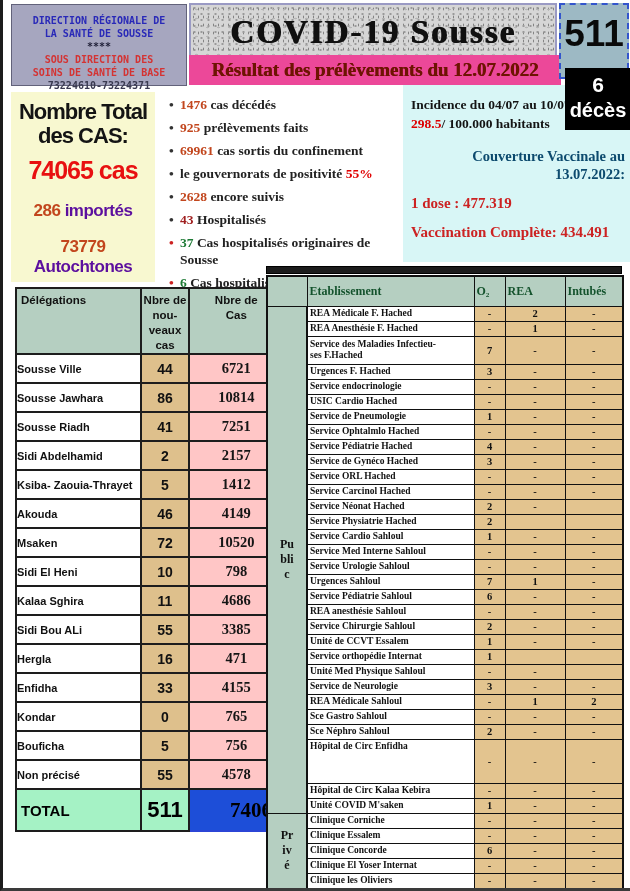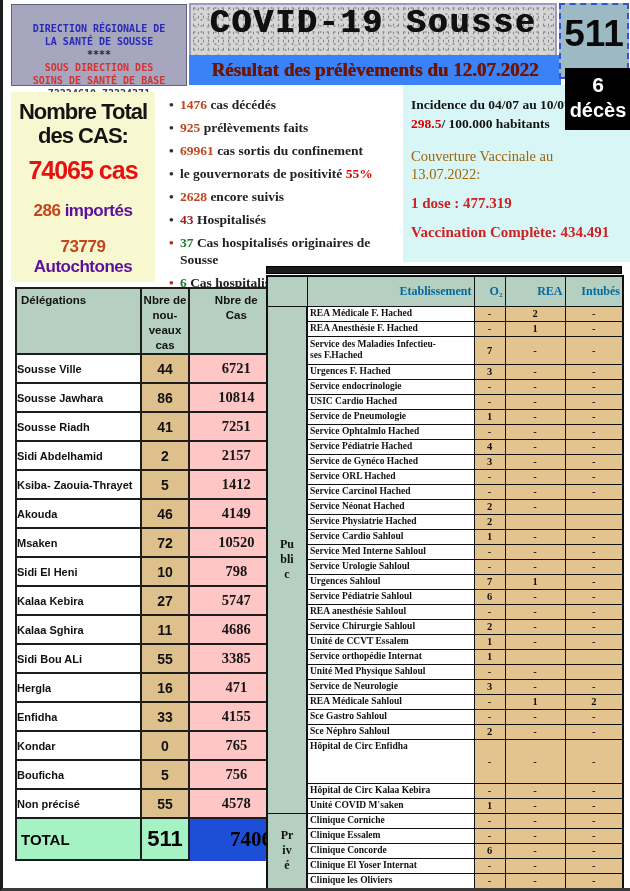--- a/index.html
+++ b/index.html
@@ -3,31 +3,31 @@
 <meta charset="utf-8">
 <style>
   html,body{margin:0;padding:0;background:#e8e8e8;}
   .page{position:relative;width:630px;height:891px;background:#ffffff;overflow:hidden;
         border-left:3px solid #1c1c1c;border-bottom:3px solid #3a3a3a;box-sizing:border-box;
         font-family:"Liberation Serif", serif;}
   
   .org-box{position:absolute;left:8px;top:4px;width:176px;height:82px;background:#a6a6bf;
            border:1px solid #62627a;box-sizing:border-box;text-align:center;
            font-family:"DejaVu Sans Mono", monospace;font-weight:bold;font-size:10px;
-           line-height:13px;padding-top:17px;}
+           line-height:13px;padding-top:9px;}
   .title-box{position:absolute;left:186px;top:3px;width:368px;height:59px;box-sizing:border-box;
              border:2px solid #9a9ac4;background-color:#d6d6d6;
              background-image:radial-gradient(#9a9a9a 1px, transparent 1.3px),
                               radial-gradient(#b5b5b5 1px, transparent 1.3px),
                               radial-gradient(#848484 0.8px, transparent 1px);
              background-size:7px 6px, 11px 9px, 5px 8px;
-             display:flex;align-items:flex-start;justify-content:center;font-family:Liberation Mono, monospace;}
+             display:flex;align-items:center;justify-content:center;}
   .title-box .t{font-size:33px;font-weight:bold;color:#101010;letter-spacing:2px;
                 text-shadow:1px 0 #101010;}
-  .subtitle-box{position:absolute;left:186px;top:55px;width:372px;height:30px;background:#3b82f6;
+  .subtitle-box{position:absolute;left:186px;top:55px;width:372px;height:30px;background:#ec4899;
                 display:flex;align-items:center;justify-content:center;}
   .subtitle-box .t{font-size:19px;font-weight:bold;color:#6e1402;text-shadow:0.5px 0 #6e1402;}
   .badge-511{position:absolute;left:556px;top:3px;width:70px;height:76px;background:#9db9c4;
              border:2px dashed #3355cc;box-sizing:border-box;display:flex;align-items:flex-start;
              justify-content:center;font-family:"Liberation Sans", sans-serif;
              font-size:37px;font-weight:bold;color:#0a0a0a;padding-top:8px;}
   .badge-deces{position:absolute;left:562px;top:68px;width:66px;height:62px;background:#000;
                color:#fff;text-align:center;z-index:5;font-family:"Liberation Sans", sans-serif;
                font-weight:bold;padding-top:5px;box-sizing:border-box;}
   .badge-deces .n{font-size:21px;line-height:24px;}
@@ -43,21 +43,21 @@
   .yp-line .w{color:#5c0f9e;}
   .bullets{position:absolute;left:152px;top:90px;width:248px;height:172px;background:#ffffff;}
   .bullets ul{list-style:none;margin:6px 0 0 0;padding:0 0 0 14px;}
   .bullets li{position:relative;font-size:13.5px;font-weight:bold;color:#222;
               line-height:17px;margin-bottom:6px;padding-left:11px;}
   .bullets li::before{content:'•';position:absolute;left:0;top:0;color:var(--dot,#333);}
   .cyan-panel{position:absolute;left:400px;top:85px;width:228px;height:177px;background:#d8f6f6;
               box-sizing:border-box;padding:10px 6px 0 8px;}
   .incidence{font-size:13.5px;font-weight:bold;color:#141414;line-height:19px;}
   .incidence .red{color:#dd0000;}
-  .coverage-title{margin-top:14px;font-size:14.5px;font-weight:normal;color:#a16207;line-height:18px;}
+  .coverage-title{margin-top:14px;font-size:14.5px;font-weight:bold;color:#0c4a6e;line-height:18px;text-align:right;}
   .coverage-line{margin-top:12px;font-size:15px;font-weight:bold;color:#cc2222;}
   
   .left-table{position:absolute;left:12px;top:287px;}
   .left-table table{border-collapse:collapse;table-layout:fixed;}
   .left-table td,.left-table th{border:2px solid #1d1d1d;box-sizing:border-box;padding:0;}
   .lt-head th{background:#b5cfc1;font-family:"Liberation Sans", sans-serif;font-size:11.5px;
               font-weight:bold;color:#111;vertical-align:top;text-align:center;
               white-space:pre-line;line-height:15px;padding-top:4px;height:66px;}
   .lt-head th.c1{text-align:left;padding-left:4px;}
   .lt-name{background:#fff;font-family:"Liberation Sans", sans-serif;font-size:11px;
@@ -70,22 +70,22 @@
   .lt-total .b{background:#a5f2c5;font-family:"Liberation Sans", sans-serif;font-size:22px;
                font-weight:bold;text-align:center;}
   .lt-total .c{background:#1d4ed8;font-size:21px;font-weight:bold;text-align:center;
                border:2px solid #2b45d6;padding-left:40px;}
   
   .right-wrap{position:absolute;left:263px;top:266px;width:356px;}
   .right-topbar{height:8px;background:#1b1b1b;border:1px solid #000;box-sizing:border-box;}
   .right-wrap table{border-collapse:collapse;table-layout:fixed;width:356px;margin-top:1px;
                     border:2px solid #111;}
   .right-wrap td{border:1px solid #111;box-sizing:border-box;padding:0 2px;}
-  .rt-head td{background:#b5cfc1;font-size:12px;font-weight:bold;text-align:right;
-              height:30px;color:#0369a1;}
+  .rt-head td{background:#b5cfc1;font-size:12px;font-weight:bold;text-align:left;
+              height:30px;color:#14532d;}
   .grp{background:#b5cfc1;font-size:12px;font-weight:bold;text-align:center;
        white-space:pre-line;line-height:15px;color:#111;border-right:2px solid #111 !important;}
   .lbl{background:#fff;font-size:9.5px;font-weight:bold;color:#111;text-align:left;
        white-space:pre-line;line-height:11px;padding-left:3px;margin-top:48px;}
   .val{background:#e3c48f;font-size:10.5px;font-weight:bold;color:#111;text-align:center;}
   .right-wrap tr{height:15px;}
   .right-wrap tr.t2{height:28px;}
   .right-wrap tr.t3{height:44px;}
   .right-wrap tr.t3 .lbl{vertical-align:top;padding-top:1px;}
   .rt-total td{background:#b2f7d2;height:24px;}
@@ -200,25 +200,20 @@
           </tr>
           <tr>
             <td class="lt-name">Msaken</td>
             <td class="lt-new">72</td>
             <td class="lt-cas">10520</td>
           </tr>
           <tr>
             <td class="lt-name">Sidi El Heni</td>
             <td class="lt-new">10</td>
             <td class="lt-cas">798</td>
-          </tr>
-          <tr>
-            <td class="lt-name">Kalaa Kebira</td>
-            <td class="lt-new">27</td>
-            <td class="lt-cas">5747</td>
           </tr>
           <tr>
             <td class="lt-name">Kalaa Sghira</td>
             <td class="lt-new">11</td>
             <td class="lt-cas">4686</td>
           </tr>
           <tr>
             <td class="lt-name">Sidi Bou ALi</td>
             <td class="lt-new">55</td>
             <td class="lt-cas">3385</td>

